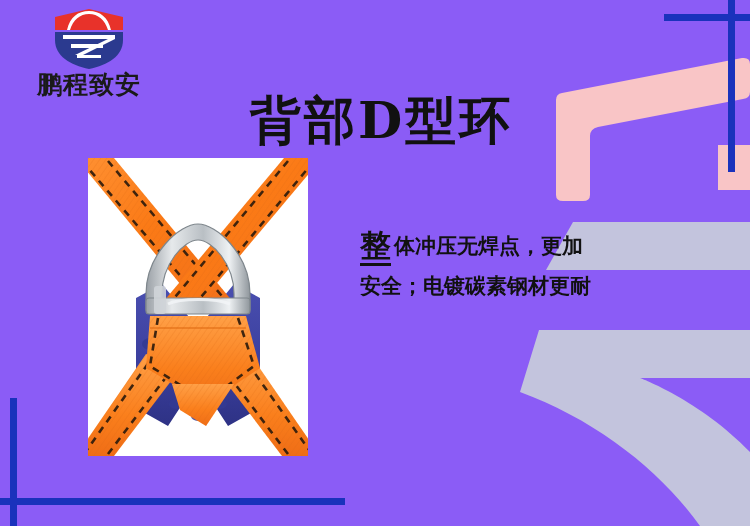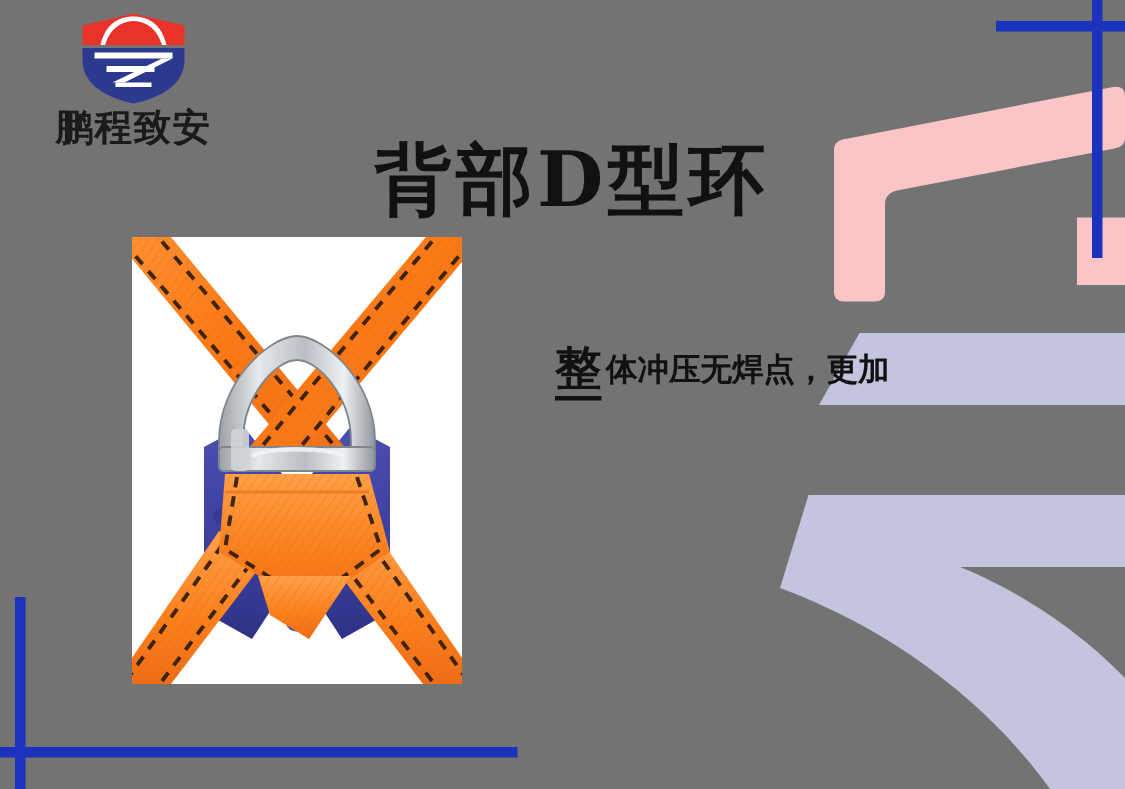--- a/index.html
+++ b/index.html
@@ -5,21 +5,21 @@
   html, body {
     margin: 0;
     padding: 0;
     background: #ffffff;
   }
   #page {
     position: relative;
     width: 750px;
     height: 526px;
     overflow: hidden;
-    background: #737373;
+    background: #8b5cf6;
     font-family: "DejaVu Sans", "Liberation Sans", sans-serif;
   }
 
   
   .deco-layer {
     position: absolute;
     left: 0; top: 0;
     width: 750px; height: 526px;
     pointer-events: none;
   }
@@ -71,21 +71,21 @@
     width: 220px;
     height: 298px;
     background: #ffffff;
     overflow: hidden;
   }
   .product-photo svg { display: block; }
 
   
   .desc-block {
     position: absolute;
-    left: 370px;
+    left: 360px;
     top: 226px;
     width: 300px;
   }
   .desc-line {
     font-family: "DejaVu Sans", "Liberation Sans", sans-serif;
     font-size: 21px;
     font-weight: 700;
     color: #111111;
     line-height: 40px;
     letter-spacing: 0px;
@@ -252,15 +252,16 @@
           <path d="M84,226 L146,226 L118,268 L92,252 Z" fill="url(#weave)"></path>
         </g>
       </g>
     </svg>
   </div>
 
   <div class="desc-block">
     <div class="desc-line">
       <span class="desc-lead">整</span><span>体冲压无焊点，更加</span>
     </div>
+    <div class="desc-line">安全；电镀碳素钢材更耐</div>
   </div>
 
 </div>
 
 </body></html>

